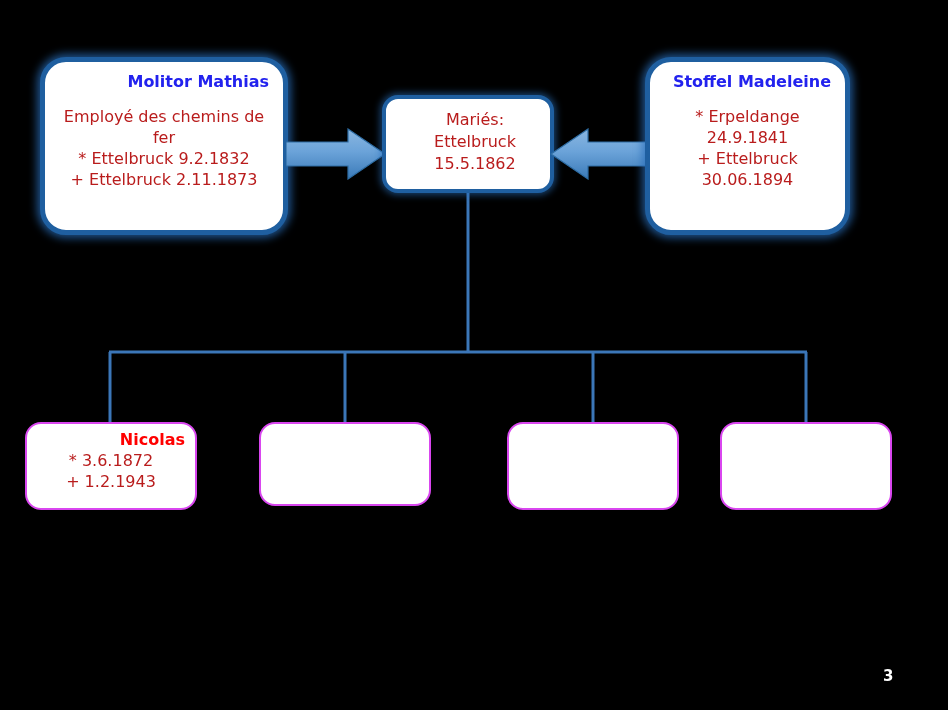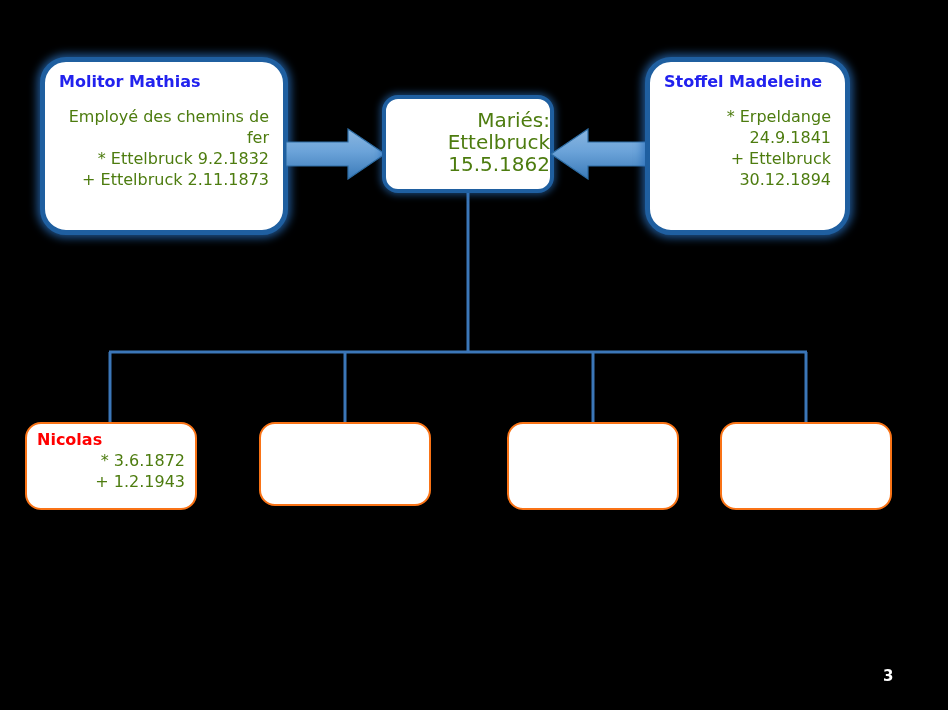--- a/index.html
+++ b/index.html
@@ -45,52 +45,52 @@
     border-radius: 26px;
     box-shadow: 0 0 9px 3px rgba(40,110,185,0.75);
   }
   .node.union {
     border: 4px solid #1f5fa0;
     border-radius: 16px;
     box-shadow: 0 0 7px 2px rgba(40,110,185,0.6);
   }
   
   .node.child {
-    border: 2px solid #f97316;
+    border: 2px solid #d946ef;
     border-radius: 16px;
   }
 
   .node-inner {
     position: absolute;
     left: 0; right: 0; top: 0;
     padding: 10px 14px 0 14px;
   }
 
   .node-title {
-    text-align: left;
+    text-align: right;
     font-weight: bold;
     font-size: 16px;
     line-height: 20px;
     color: #2222ee;
     white-space: pre-line;
   }
   .node-title.red { color: #ff0000; }
 
   .node-body {
     font-size: 16px;
     line-height: 21px;
-    color: #4d7c0f;
+    color: #b91c1c;
     white-space: pre-line;
-    text-align: right;
+    text-align: center;
   }
   .node-body.pad-top { margin-top: 14px; }
 
   
   .union .node-body {
-    font-size: 20px;
+    font-size: 16px;
     line-height: 22px;
   }
 
   
   .arrow {
     position: absolute;
   }
 
   
   #page-number {
@@ -154,21 +154,21 @@
         <stop offset="100%" stop-color="#3a7ab8"></stop>
       </linearGradient>
     </defs>
     <polygon points="100,14 38,14 38,1 1,26 38,51 38,38 100,38" fill="url(#agrad2)" stroke="#2e6da4" stroke-width="1.2"></polygon>
   </svg>
 
   <div class="node parent" style="left:645px; top:57px; width:205px; height:178px;">
     <div class="node-inner">
       <div class="node-title">Stoffel Madeleine</div>
       <div class="node-body pad-top">* Erpeldange 24.9.1841
-+ Ettelbruck 30.12.1894</div>
++ Ettelbruck 30.06.1894</div>
     </div>
   </div>
 
   <div class="node child" style="left:25px; top:422px; width:172px; height:88px;">
     <div class="node-inner" style="padding:6px 10px 0 10px;">
       <div class="node-title red">Nicolas</div>
       <div class="node-body">* 3.6.1872
 + 1.2.1943</div>
     </div>
   </div>

